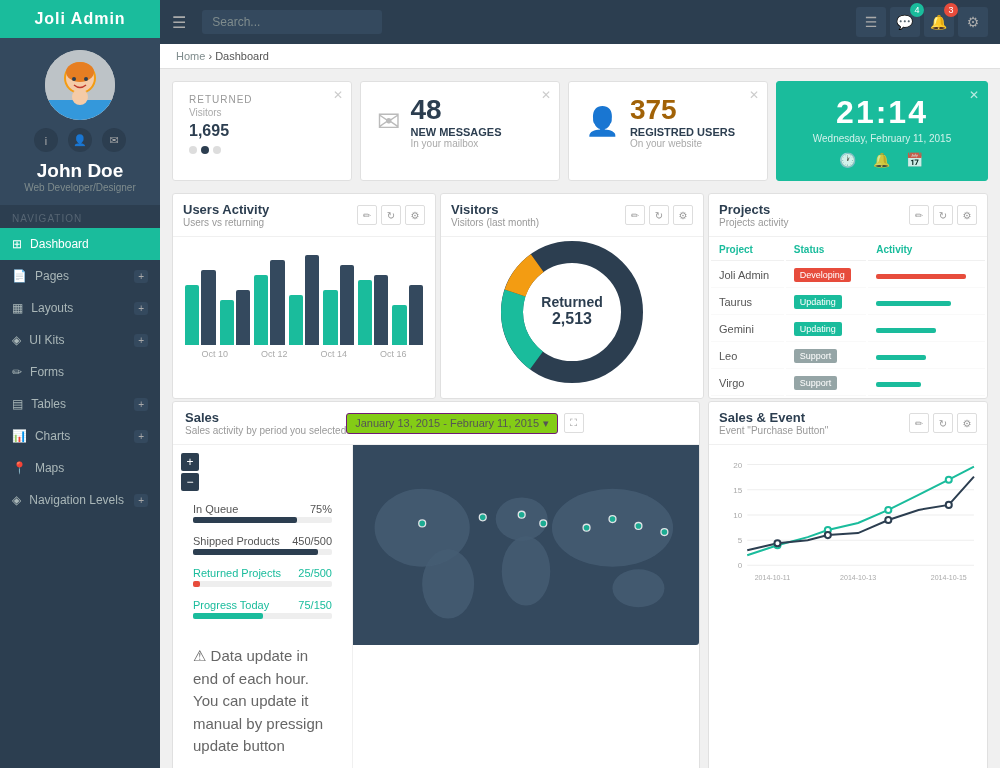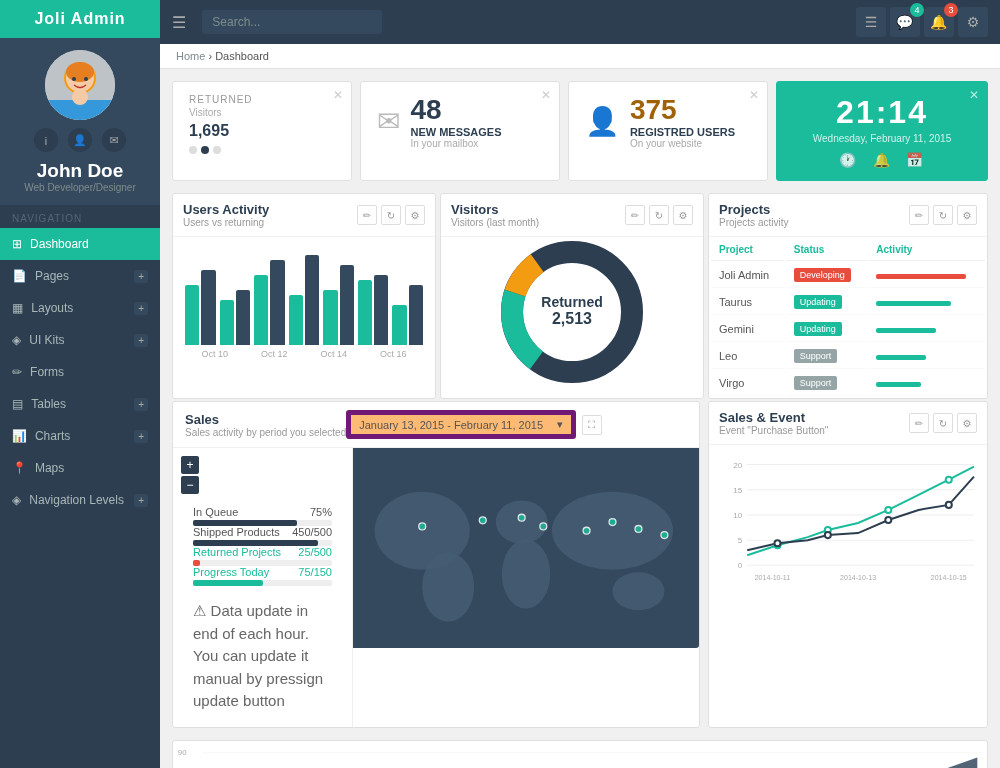--- a/index.html
+++ b/index.html
@@ -329,21 +329,21 @@
     .two-panel-row {
       display: flex;
       gap: 8px;
       margin-bottom: 12px;
     }
     .sales-panel { flex: 1; }
     .sales-event-panel { width: 280px; }
 
     
     .progress-section { padding: 8px 12px; }
-    .progress-item { margin-bottom: 0; }
+    .progress-item { margin-bottom: 12px; }
     .progress-label { display: flex; justify-content: space-between; font-size: 11px; color: #555; margin-bottom: 2px; }
     .progress-label.teal { color: #1abc9c; }
     .progress-bar-bg { background: #eee; border-radius: 2px; height: 6px; }
     .progress-bar-fill { height: 6px; border-radius: 2px; background: #2c3e50; }
     .progress-bar-fill.teal { background: #1abc9c; }
     .progress-bar-fill.red { background: #e74c3c; }
 
     
     .line-chart-area { padding: 8px; height: 150px; position: relative; }
 
@@ -360,25 +360,25 @@
     .sales-layout { display: flex; gap: 0; }
     .sales-left { width: 180px; padding: 8px; border-right: 1px solid #f0f0f0; }
     .sales-right { flex: 1; }
 
     .info-text { font-size: 15px; color: #666; padding: 6px 12px; line-height: 1.5; }
 
     
     .date-range {
       display: flex;
       align-items: center;
-      gap: 14px;
+      gap: 4px;
       font-size: 11px;
       color: #555;
-      background: #fdba74;
-      border: 5px solid #701a75;
+      background: #84cc16;
+      border: 1px solid #701a75;
       padding: 3px 8px;
       border-radius: 3px;
       cursor: pointer;
     }
 
     .sales-header { display: flex; align-items: center; padding: 8px 12px; border-bottom: 1px solid #f0f0f0; }
     .sales-header-left { }
     .sales-header-right { display: flex; align-items: center; gap: 6px; }
 
     .zoom-btn { background: #2c3e50; color: #fff; border: none; border-radius: 2px; width: 18px; height: 18px; cursor: pointer; font-size: 12px; display: flex; align-items: center; justify-content: center; }

